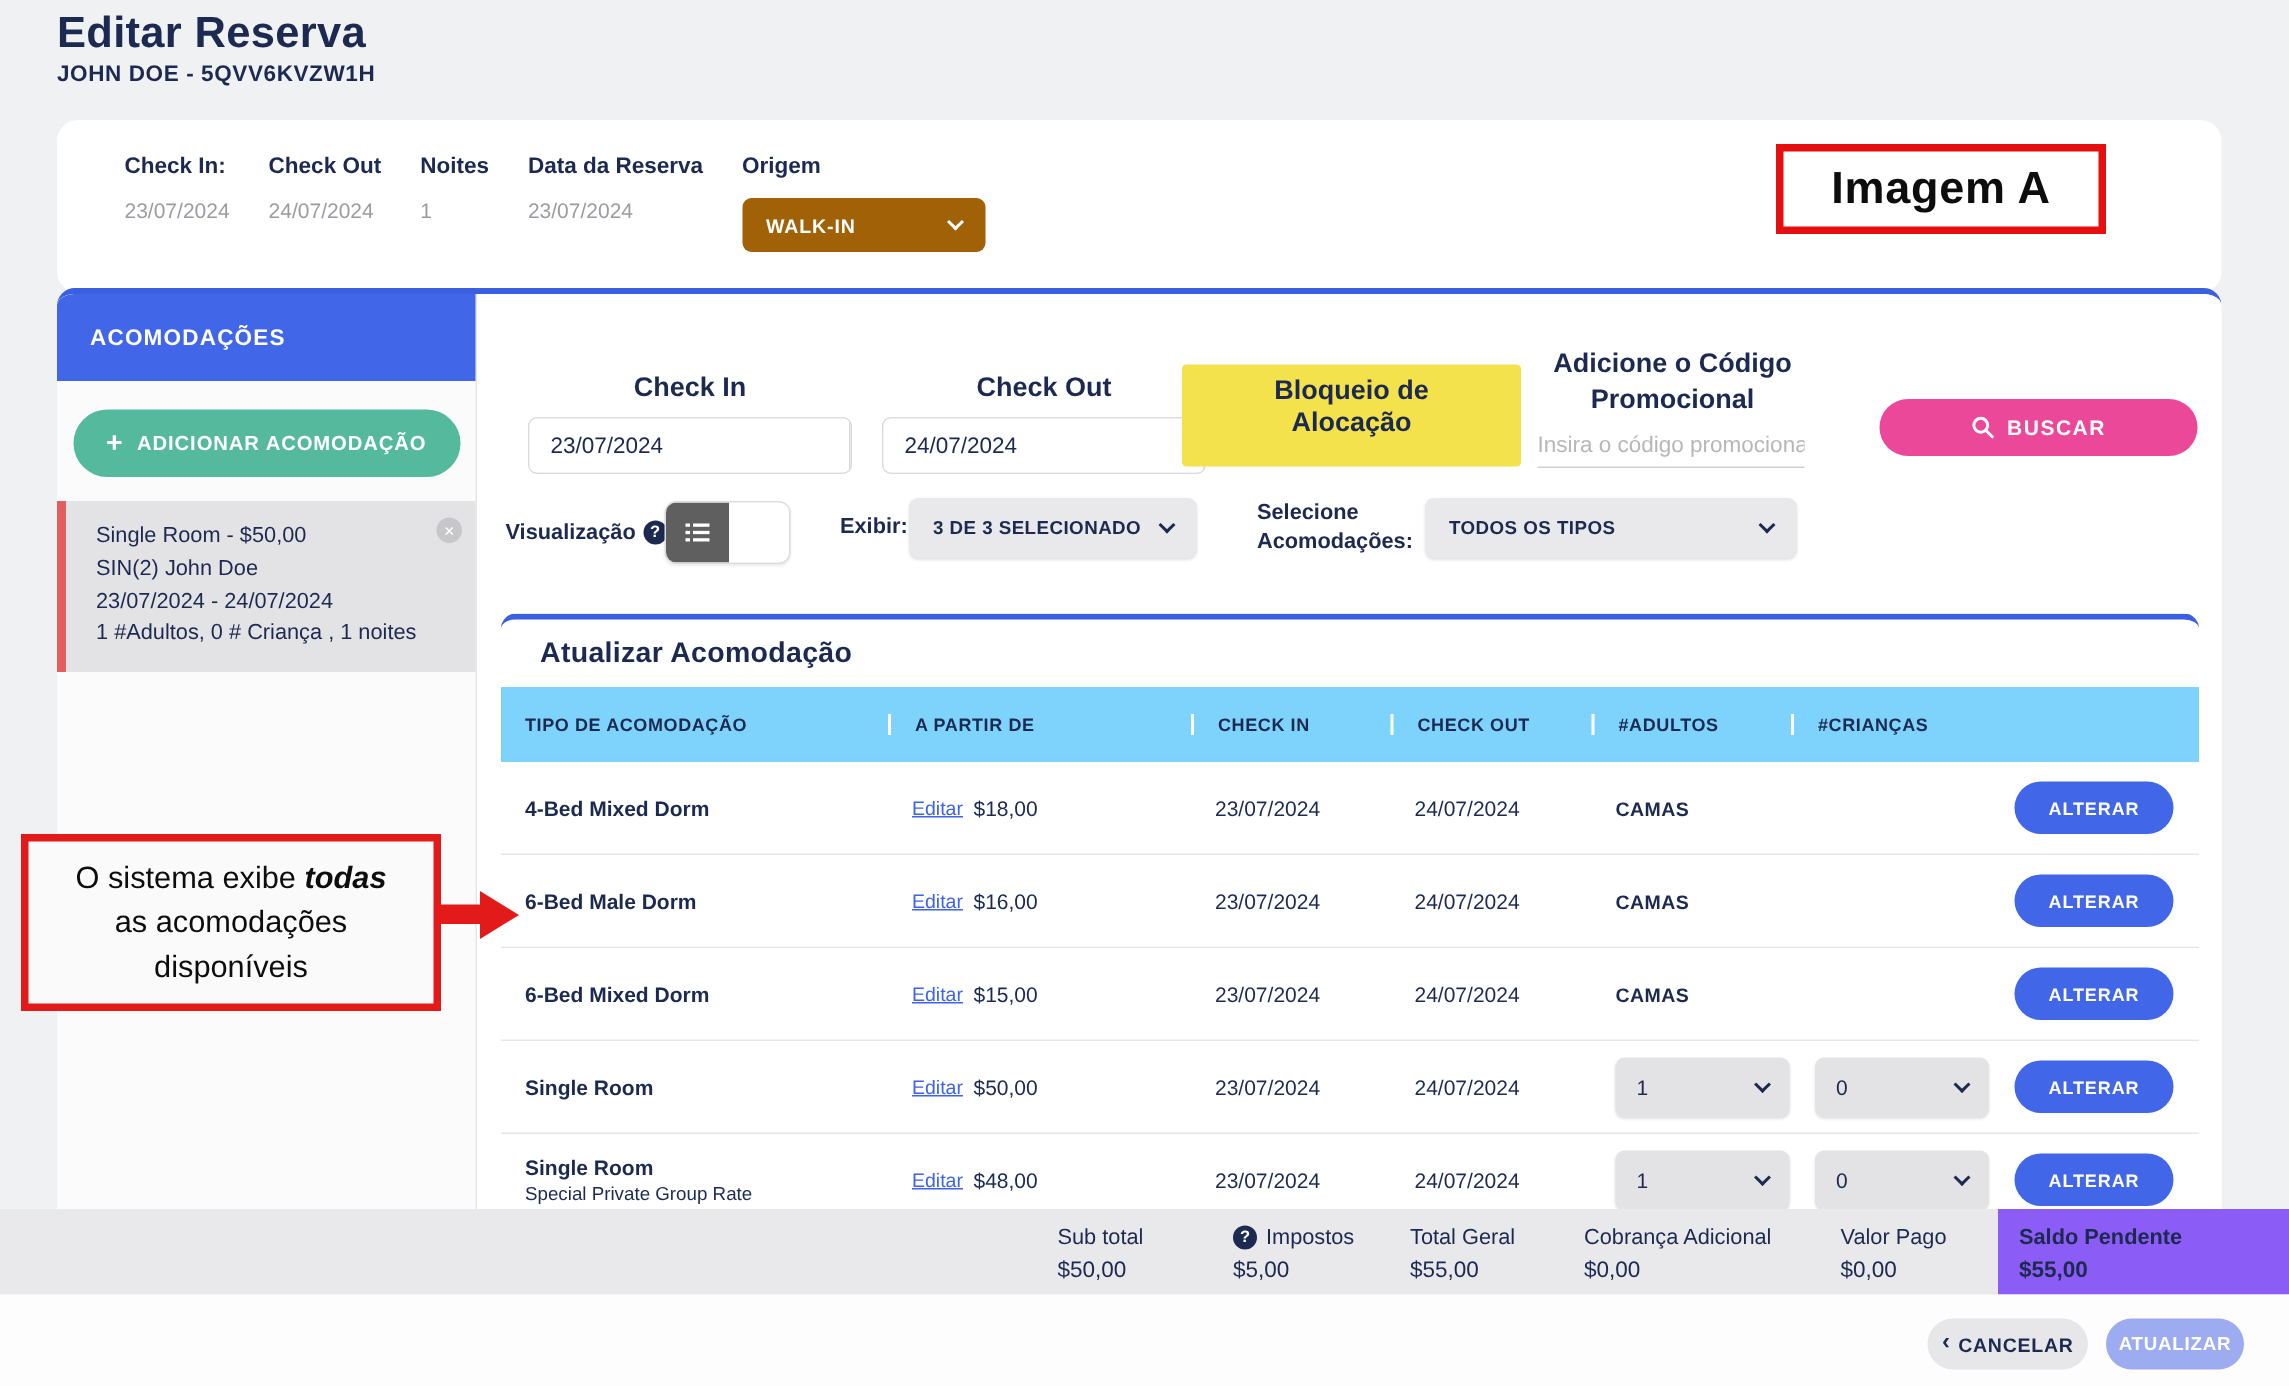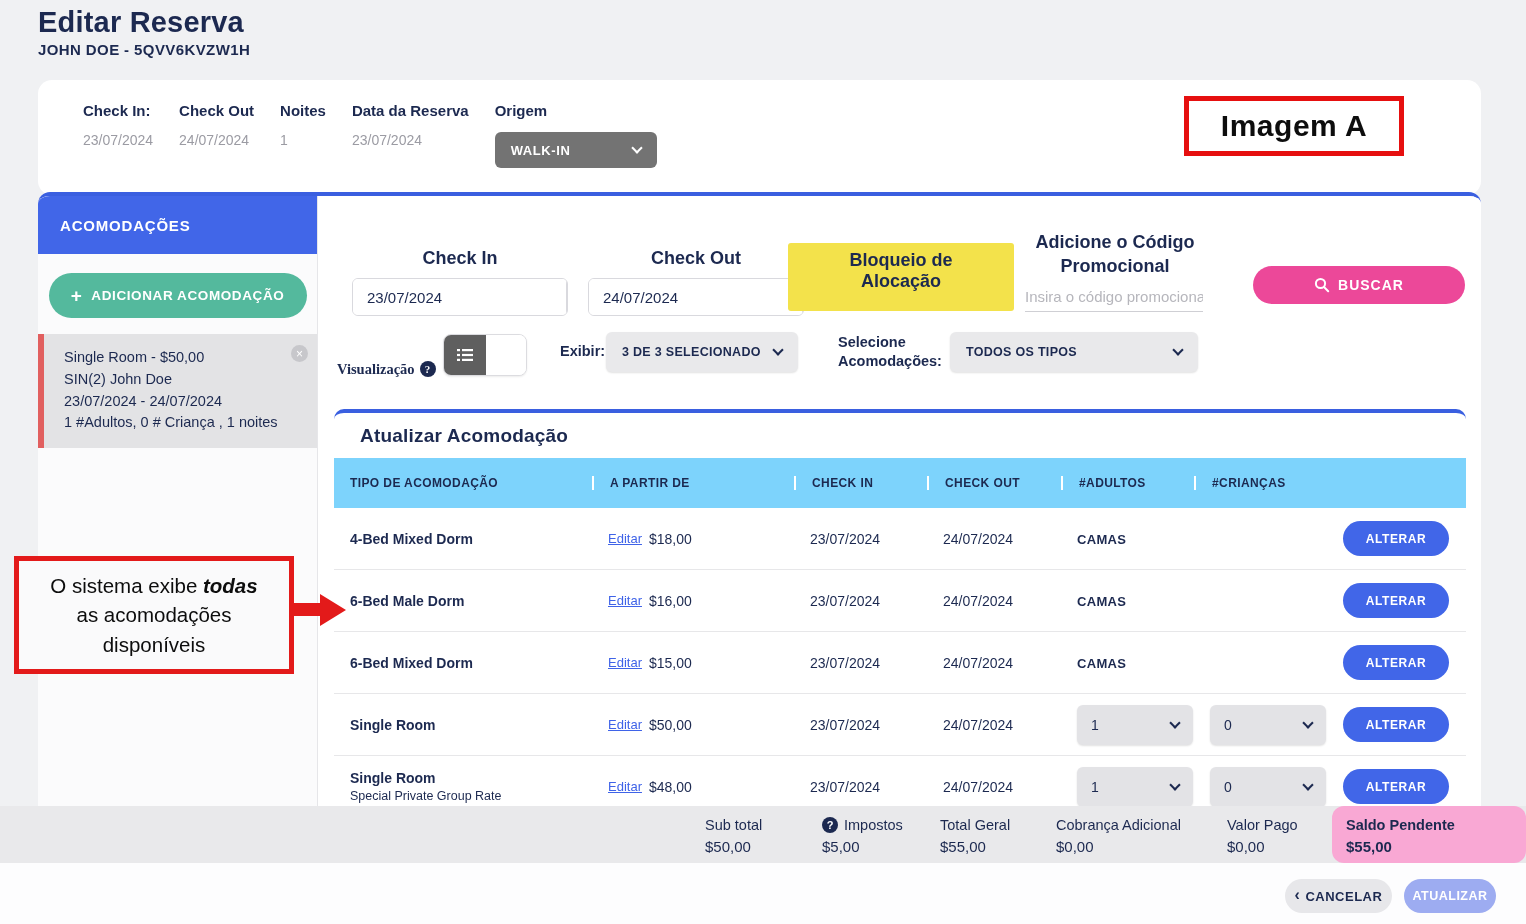--- a/index.html
+++ b/index.html
@@ -16,21 +16,21 @@
   
   .page-title { position:absolute; left:38px; top:6px; font-size:29px; font-weight:800; letter-spacing:.2px; }
   .page-subtitle { position:absolute; left:38px; top:41px; font-size:15px; font-weight:700; letter-spacing:.4px; }
 
   
   .summary-card { position:absolute; left:38px; top:80px; width:1443px; height:115px; background:#fff; border-radius:14px; }
   .summary-fields { position:absolute; left:45px; top:22px; display:flex; gap:26px; }
   .sfield .slabel { font-size:15px; font-weight:700; margin-bottom:13px; white-space:nowrap; }
   .sfield .svalue { font-size:14px; color:#9b9ba3; white-space:nowrap; }
   .origem-wrap { }
-  .origem-btn { margin-top:7px; width:162px; height:36px; background:#737373; border:none; border-radius:6px; color:#fff;
+  .origem-btn { margin-top:7px; width:162px; height:36px; background:#a16207; border:none; border-radius:6px; color:#fff;
     font-family:inherit; font-size:13px; font-weight:700; letter-spacing:.6px; display:flex; align-items:center; justify-content:space-between; padding:0 16px; cursor:pointer; }
   .imagem-a { position:absolute; left:1146px; top:16px; width:220px; height:60px; border:5px solid #e60f0f; background:#fff;
     display:flex; align-items:center; justify-content:center; font-size:30px; font-weight:800; color:#0d0d0d; letter-spacing:.5px; }
 
   
   .main-wrap { position:absolute; left:38px; top:192px; width:1443px; height:614px; border-top:4px solid #3a5fe0;
     border-radius:12px 12px 0 0; background:#fff; overflow:hidden; }
   .sidebar { position:absolute; left:0; top:0; width:280px; height:100%; background:#fbfbfc; border-right:1px solid #e6e6e9; }
   .sidebar-header { height:58px; background:#4166e8; color:#fff; font-size:15px; font-weight:700; letter-spacing:.8px;
     display:flex; align-items:center; padding-left:22px; }
@@ -61,21 +61,21 @@
   .promo-group { position:absolute; left:707px; top:34px; width:180px; }
   .promo-group .field-label { line-height:1.35; }
   .promo-input { margin-top:5px; width:178px; border:none; border-bottom:1px solid #cfcfd4; outline:none; font-family:inherit;
     font-size:15px; padding:4px 0 6px; color:#1c2950; background:transparent; }
   .promo-input::placeholder { color:#b6b6bc; }
 
   .buscar-btn { position:absolute; left:935px; top:70px; width:212px; height:38px; border:none; border-radius:19px; background:#ec4899;
     color:#fff; font-family:inherit; font-size:14px; font-weight:700; letter-spacing:1px; display:flex; align-items:center; justify-content:center; gap:8px; cursor:pointer; }
 
   
-  .vis-label { position:absolute; left:19px; top:165px; font-size:14.5px; font-weight:700; display:flex; align-items:flex-start; gap:5px;font-family:Liberation Serif, serif; }
+  .vis-label { position:absolute; left:19px; top:151px; font-size:14.5px; font-weight:700; display:flex; align-items:flex-start; gap:5px; }
   .help-icon { width:16px; height:16px; border-radius:50%; background:#1c2950; color:#fff; font-size:11px; font-weight:700;
     display:inline-flex; align-items:center; justify-content:center; }
   .view-toggle { position:absolute; left:125px; top:138px; width:84px; height:42px; background:#fff; border:1px solid #dcdce0;
     border-radius:8px; display:flex; overflow:hidden; cursor:pointer; box-shadow:0 1px 2px rgba(0,0,0,.08); }
   .toggle-on { width:42px; background:#5f5f5f; display:flex; align-items:center; justify-content:center; }
   .toggle-off { flex:1; background:#fff; }
   .exibir-label { position:absolute; left:242px; top:147px; font-size:14.5px; font-weight:700; }
   .dd { background:#e9e9eb; border-radius:6px; display:flex; align-items:center; justify-content:space-between; padding:0 16px;
     font-size:12.5px; font-weight:700; letter-spacing:.3px; color:#1c2950; cursor:pointer; box-shadow:0 1px 2px rgba(0,0,0,.12); }
   .exibir-dd { position:absolute; left:288px; top:136px; width:192px; height:40px; }
@@ -111,21 +111,21 @@
   .ann-bold { font-weight:800; font-style:italic; }
   .ann-arrow-bar { position:absolute; left:293px; top:603px; width:28px; height:13px; background:#e31a1a; z-index:21; }
   .ann-arrow-head { position:absolute; left:320px; top:594px; width:0; height:0; border-top:16px solid transparent;
     border-bottom:16px solid transparent; border-left:26px solid #e31a1a; z-index:21; }
 
   
   .totals-bar { position:absolute; left:0; top:806px; width:1526px; height:57px; background:#e9e9eb; z-index:30; }
   .tcol { position:absolute; top:0; }
   .tlabel { position:absolute; top:11px; left:0; font-size:14.5px; font-weight:500; white-space:nowrap; display:flex; align-items:center; gap:6px; }
   .tvalue { position:absolute; top:32px; left:0; font-size:15px; white-space:nowrap; }
-  .saldo-block { position:absolute; left:1332px; top:0; width:194px; height:57px; background:#f9a8d4;border-radius:12px; }
+  .saldo-block { position:absolute; left:1332px; top:0; width:194px; height:57px; background:#8b5cf6; }
   .saldo-block .tlabel, .saldo-block .tvalue { left:14px; font-weight:800; }
 
   
   .action-strip { position:absolute; left:0; top:863px; width:1526px; height:61px; background:#fdfdfe; z-index:30; }
   .cancel-btn { position:absolute; left:1285px; top:16px; width:107px; height:34px; border:none; border-radius:17px; background:#e7e7ea;
     color:#1c2950; font-family:inherit; font-size:13px; font-weight:700; letter-spacing:.5px; cursor:pointer; display:flex; align-items:center; justify-content:center; gap:5px; }
   .cancel-chev { font-size:16px; font-weight:700; margin-top:-2px; }
   .atualizar-btn { position:absolute; left:1404px; top:16px; width:92px; height:34px; border:none; border-radius:17px; background:#9dacf1;
     color:#fff; font-family:inherit; font-size:12.5px; font-weight:700; letter-spacing:.5px; cursor:pointer; }
 </style>

